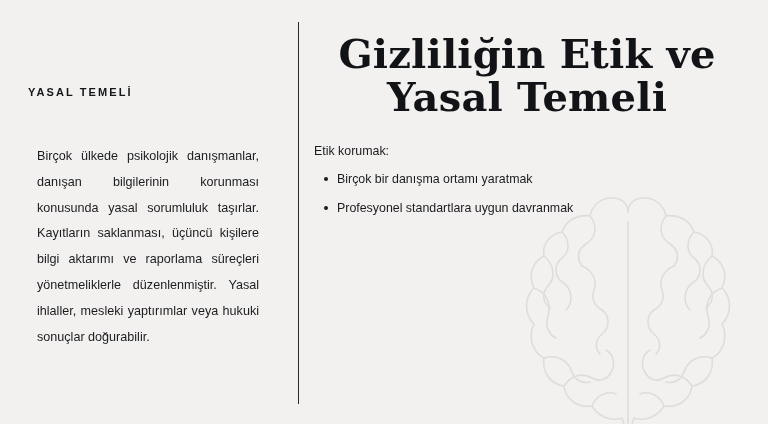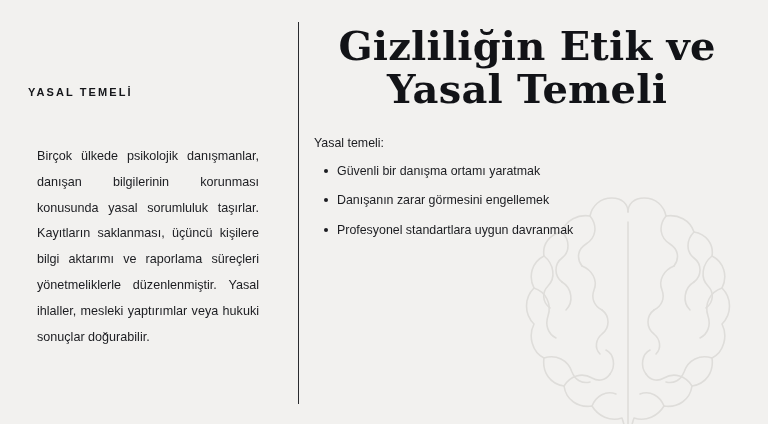--- a/index.html
+++ b/index.html
@@ -67,21 +67,21 @@
     background: #2a2b2f;
   }
 
   .right-col {
     position: absolute;
     left: 314px;
     top: 0;
     width: 440px;
     height: 424px;
     box-sizing: border-box;
-    padding: 24px 8px 0 0;
+    padding: 32px 8px 0 0;
   }
   .title {
     margin: 0 0 24px 0;
     font-family: "DejaVu Serif", serif;
     font-weight: bold;
     font-size: 40px;
     line-height: 1.08;
     letter-spacing: 0.2px;
     color: #121317;
     text-align: center;
@@ -160,21 +160,20 @@
 
   <div class="left-col">
     <div class="eyebrow">YASAL TEMELİ</div>
     <p class="left-body">Birçok ülkede psikolojik danışmanlar, danışan bilgilerinin korunması konusunda yasal sorumluluk taşırlar. Kayıtların saklanması, üçüncü kişilere bilgi aktarımı ve raporlama süreçleri yönetmeliklerle düzenlenmiştir. Yasal ihlaller, mesleki yaptırımlar veya hukuki sonuçlar doğurabilir.</p>
   </div>
 
   <div class="divider"></div>
 
   <div class="right-col">
     <h1 class="title">Gizliliğin Etik ve Yasal Temeli</h1>
-    <p class="sub-label">Yasal temeli:</p>
+    <p class="sub-label">Etik korumak:</p>
     <ul class="bullets">
-      <li>Güvenli bir danışma ortamı yaratmak</li>
-      <li>Danışanın zarar görmesini engellemek</li>
+      <li>Birçok bir danışma ortamı yaratmak</li>
       <li>Profesyonel standartlara uygun davranmak</li>
     </ul>
   </div>
 
 </div>
 
 </body></html>

